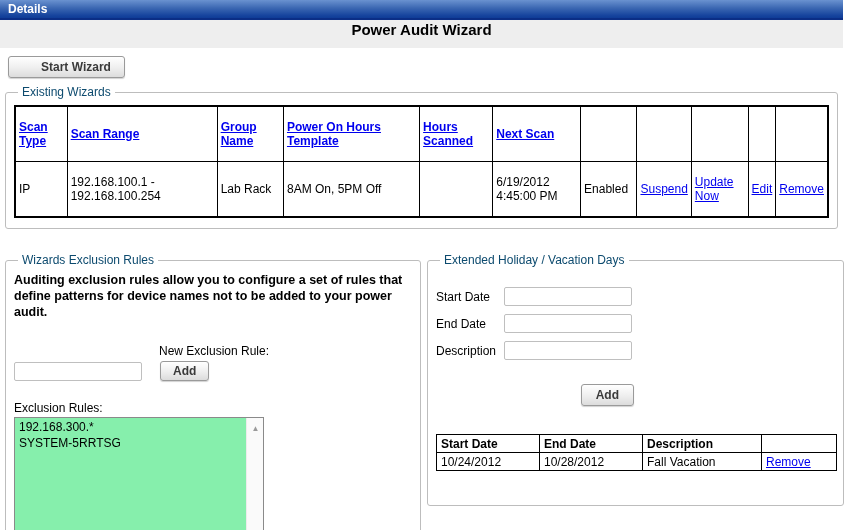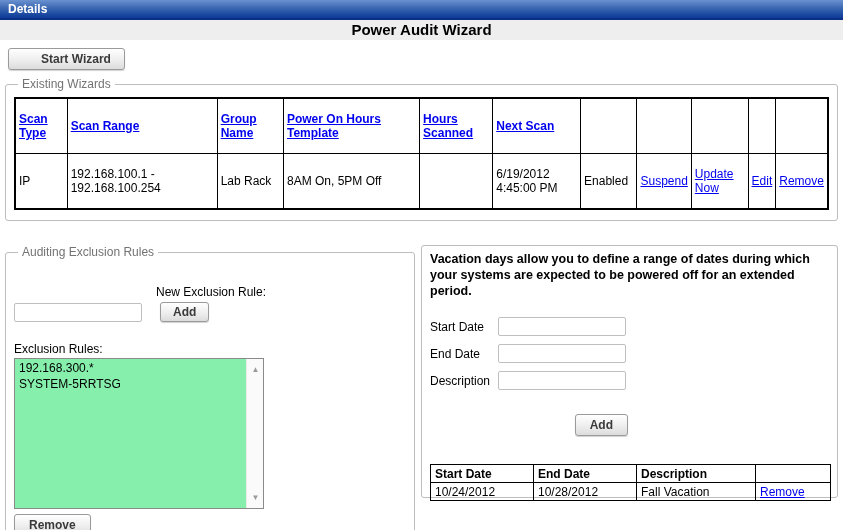--- a/index.html
+++ b/index.html
@@ -10,41 +10,41 @@
   
   .topbar {
     height: 20px; width: 843px;
     background: linear-gradient(to bottom, #6a92d0 0%, #3b67b2 45%, #17459e 85%, #0f3c97 100%);
     border-bottom: 2px solid #0b2e86;
     display: flex; align-items: center;
   }
   .topbar span { color: #fff; font-weight: bold; font-size: 12px; padding-left: 8px; }
 
   
-  .titlestrip { height: 20px; width: 843px; background: #eeeeee; text-align: center; }
+  .titlestrip { height: 28px; width: 843px; background: #eeeeee; text-align: center; }
   .titlestrip span { font-weight: bold; font-size: 15px; line-height: 20px; color: #000; }
 
   
   .btn {
     display: inline-block;
     border: 1px solid #9a9a9a; border-radius: 3px;
     background: linear-gradient(to bottom, #ffffff 0%, #eeeeee 55%, #dcdcdc 100%);
     color: #3a3a3a; font-weight: bold; font-size: 12px;
     font-family: "Liberation Sans", "DejaVu Sans", sans-serif;
     padding: 3px 13px; cursor: pointer;
     box-shadow: 0 1px 1px rgba(0,0,0,0.18);
   }
   .btn-start { margin: 8px 0 0 8px; padding-left: 32px; }
 
   
   fieldset {
     border: 1px solid #bdbdbd; border-radius: 3px;
     padding: 2px 6px 8px 6px;
   }
-  legend { font-size: 12px; padding: 0 4px; margin-left: 6px; color: #737373; }
+  legend { font-size: 12px; padding: 0 4px; margin-left: 6px; color: #0c4a6e; }
 
   .fs-existing { margin: 7px 5px 0 5px; }
 
   
   table { border-collapse: collapse; }
   .wtable { border: 2px solid #000; margin: 4px 2px 2px 2px; table-layout: fixed; }
   .wtable th, .wtable td {
     border: 1px solid #000; padding: 13px 3px; font-size: 12px;
     text-align: left; vertical-align: middle; word-wrap: break-word;
   }
@@ -162,42 +162,43 @@
           <td><a class="lnk">Edit</a></td>
           <td><a class="lnk">Remove</a></td>
         </tr>
       </tbody>
     </table>
   </fieldset>
 
   <div class="cols">
 
     <fieldset class="fs-left">
-      <legend>Auditing Exclusion Rules</legend>
+      <legend>Wizards Exclusion Rules</legend>
+      <p class="desc">Auditing exclusion rules allow you to configure a set of rules that define patterns for device names not to be added to your power audit.</p>
       <div class="lbl lbl-newrule">New Exclusion Rule:</div>
       <div class="inputrow">
         <input type="text" value="" style="">
         <button class="btn btn-add-left">Add</button>
       </div>
       <div class="lbl lbl-rules">Exclusion Rules:</div>
       <div class="listbox">
         <div class="items">
           <div class="item">192.168.300.*</div>
           <div class="item">SYSTEM-5RRTSG</div>
         </div>
         <div class="scrollbar">
           <div class="sb-btn sb-up">▲</div>
           <div class="sb-btn sb-down">▼</div>
         </div>
       </div>
       <button class="btn btn-remove-left">Remove</button>
     </fieldset>
 
     <fieldset class="fs-right">
-      <p class="desc">Vacation days allow you to define a range of dates during which your systems are expected to be powered off for an extended period.</p>
+      <legend>Extended Holiday / Vacation Days</legend>
       <div class="frow">
         <label>Start Date</label>
         <input type="text" value="" style="">
       </div>
       <div class="frow">
         <label>End Date</label>
         <input type="text" value="" style="">
       </div>
       <div class="frow">
         <label>Description</label>

